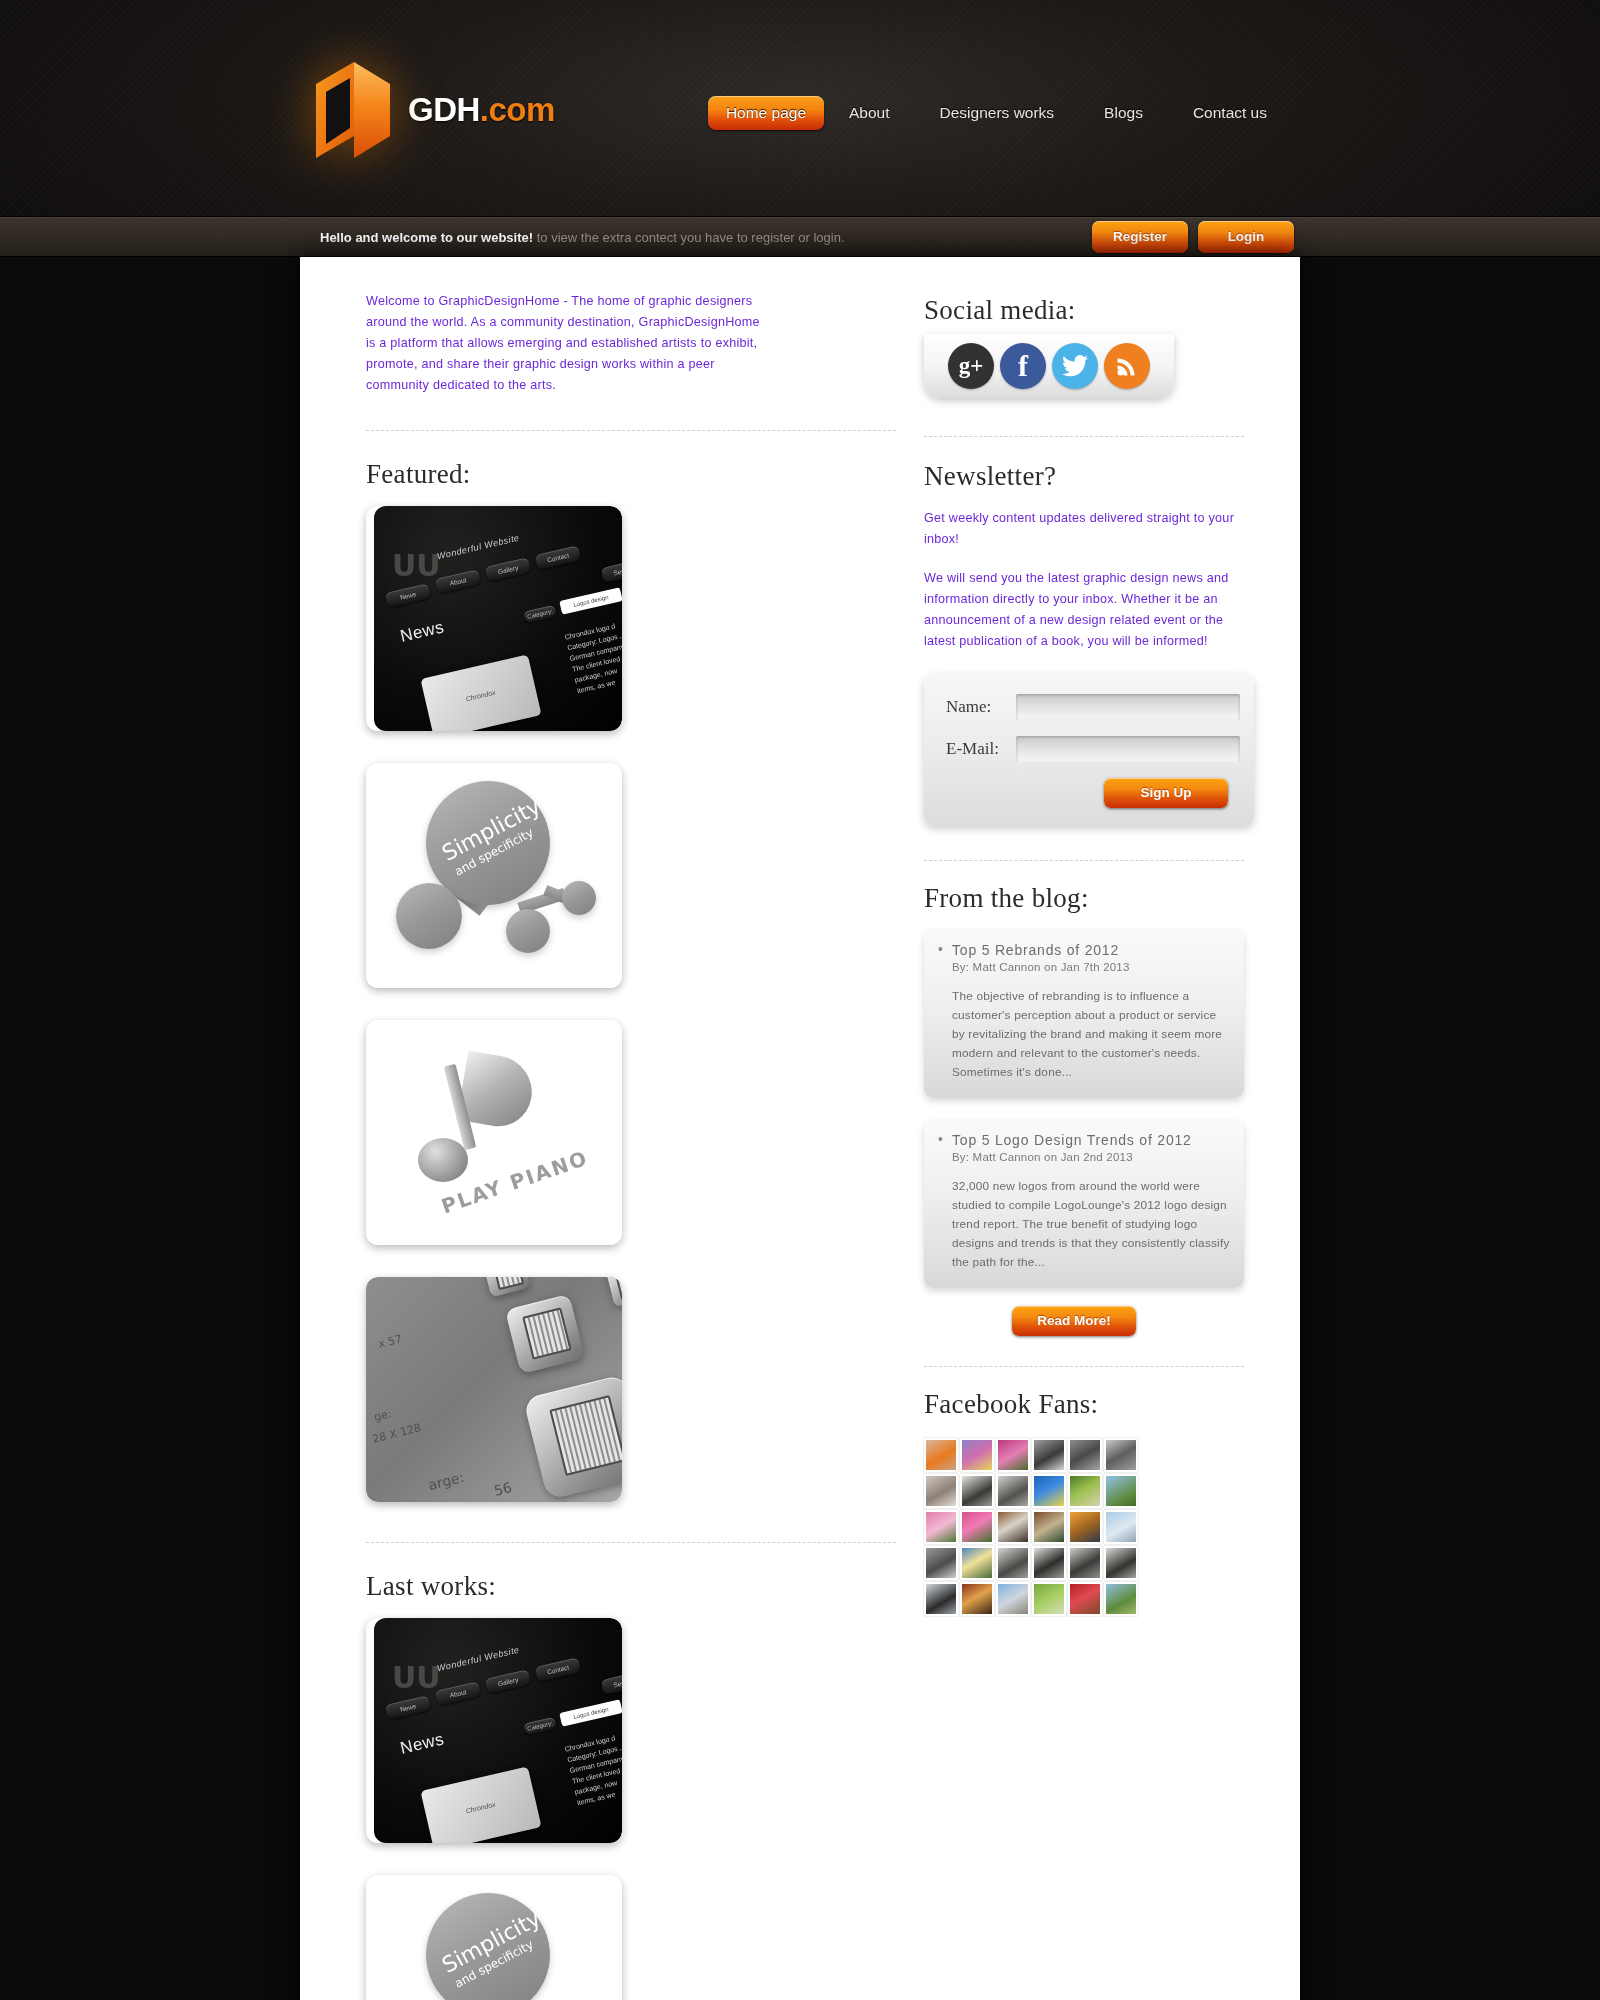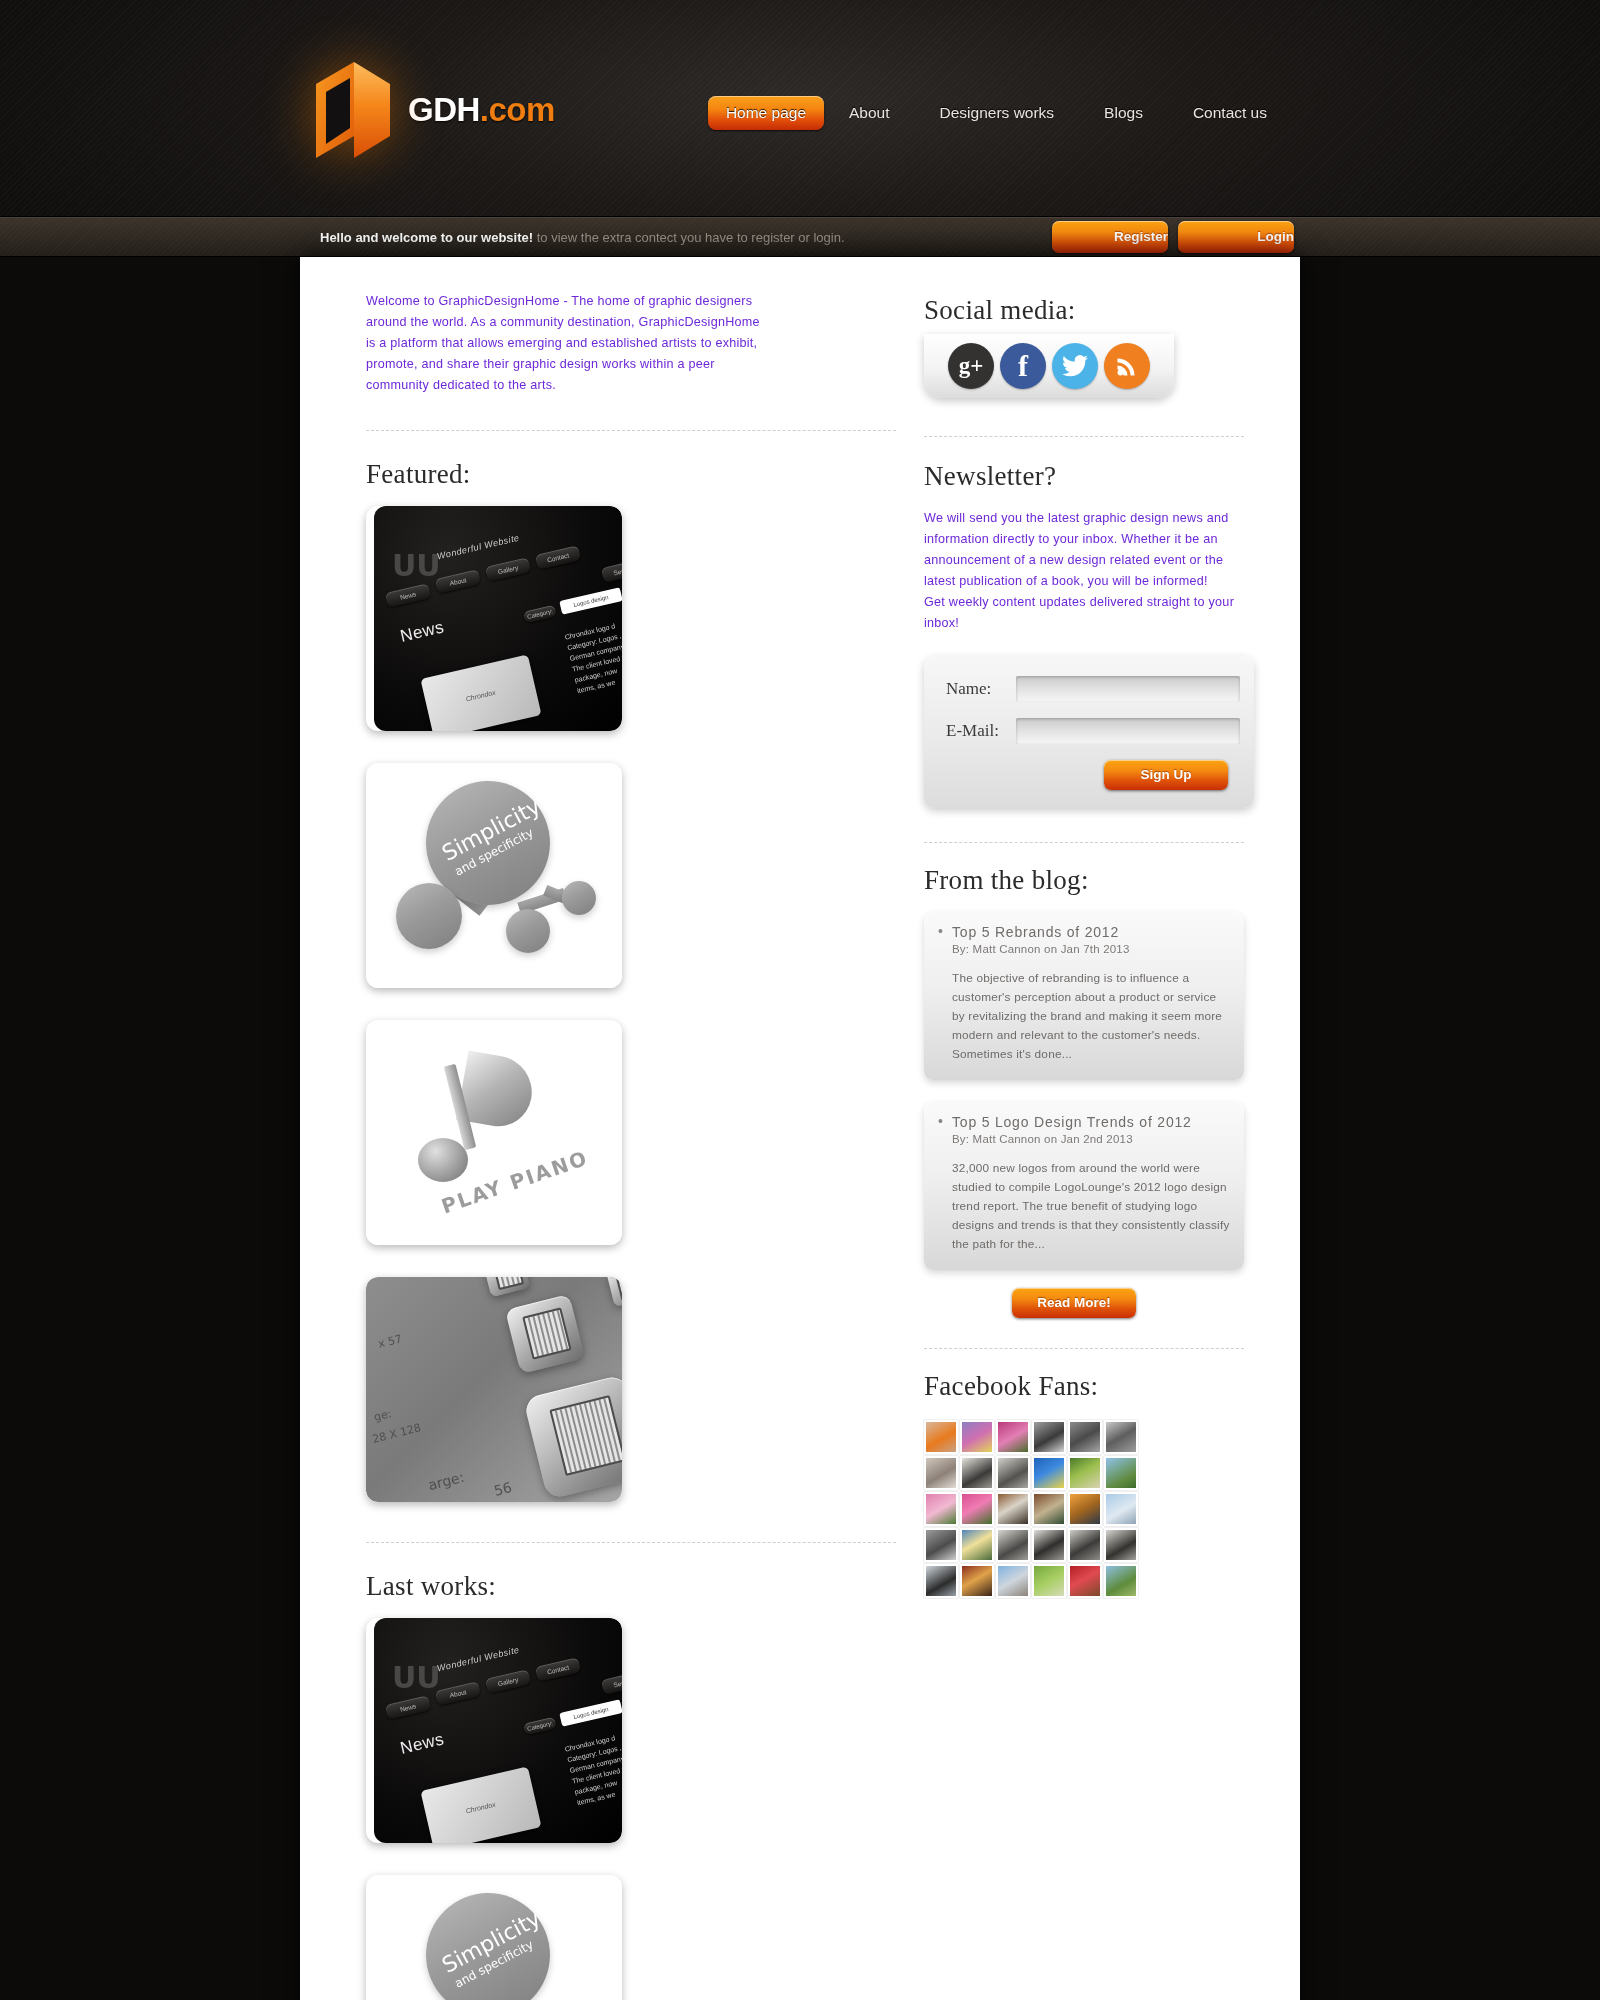--- a/index.html
+++ b/index.html
@@ -104,21 +104,21 @@
     font-weight: bold;
     text-align: center;
     text-decoration: none;
     border-radius: 7px;
     background: linear-gradient(to bottom, #fba312 0%, #f58b10 35%, #e0540a 68%, #c92e05 100%);
     box-shadow: 0 1px 3px rgba(0,0,0,0.55), inset 0 1px 0 rgba(255,255,255,0.5);
     text-shadow: 0 -1px 1px rgba(120,30,0,0.6);
     border: none;
     cursor: pointer;
   }
-  .auth-buttons .btn-orange { width: 116px; line-height: 32px; text-align: right; }
+  .auth-buttons .btn-orange { width: 96px; line-height: 32px; }
 
   
   .page-wrap {
     width: 1000px;
     margin: 0 auto;
     background: #ffffff;
     box-shadow: 0 0 26px rgba(0,0,0,0.85);
     min-height: 1630px;
     padding: 34px 56px 60px 66px;
     position: relative;
@@ -514,22 +514,22 @@
             <circle cx="5.5" cy="18.5" r="3" fill="#fff"></circle>
             <path d="M2.5 11.5a10 10 0 0 1 10 10h-4a6 6 0 0 0-6-6z" fill="#fff"></path>
             <path d="M2.5 4.5a17 17 0 0 1 17 17h-4a13 13 0 0 0-13-13z" fill="#fff"></path>
           </svg>
         </div>
       </div>
 
       <div class="dashed-sep" style="margin:38px 0 24px 0"></div>
 
       <h2 class="serif">Newsletter?</h2>
+      <p class="body-text" style="margin-bottom:18px">Get weekly content updates delivered straight to your inbox!</p>
       <p class="body-text">We will send you the latest graphic design news and information directly to your inbox. Whether it be an announcement of a new design related event or the latest publication of a book, you will be informed!</p>
-      <p class="body-text" style="margin-bottom:18px">Get weekly content updates delivered straight to your inbox!</p>
 
       <div class="nl-form">
         <div class="nl-row">
           <label>Name:</label>
           <input type="text" placeholder="" style="">
         </div>
         <div class="nl-row">
           <label>E-Mail:</label>
           <input type="text" placeholder="" style="">
         </div>

